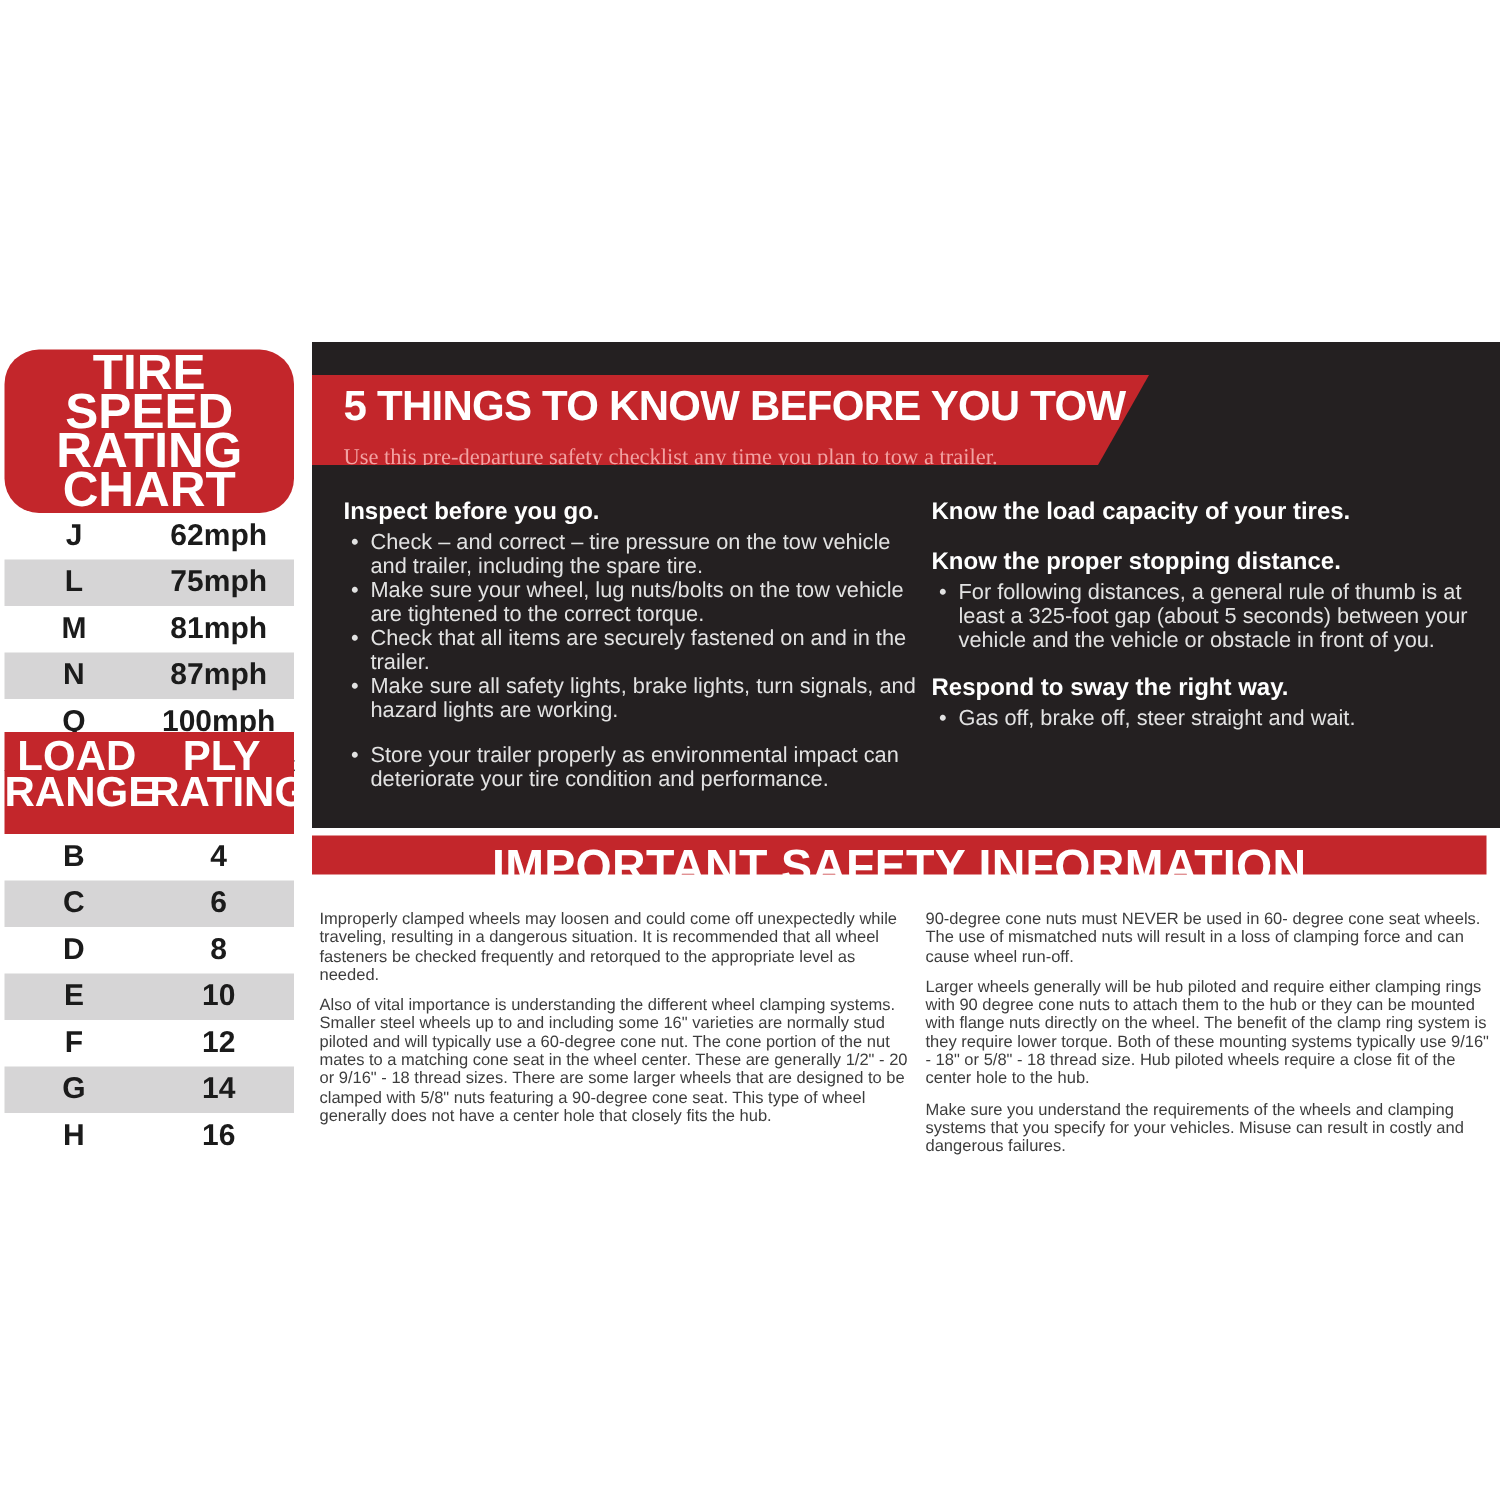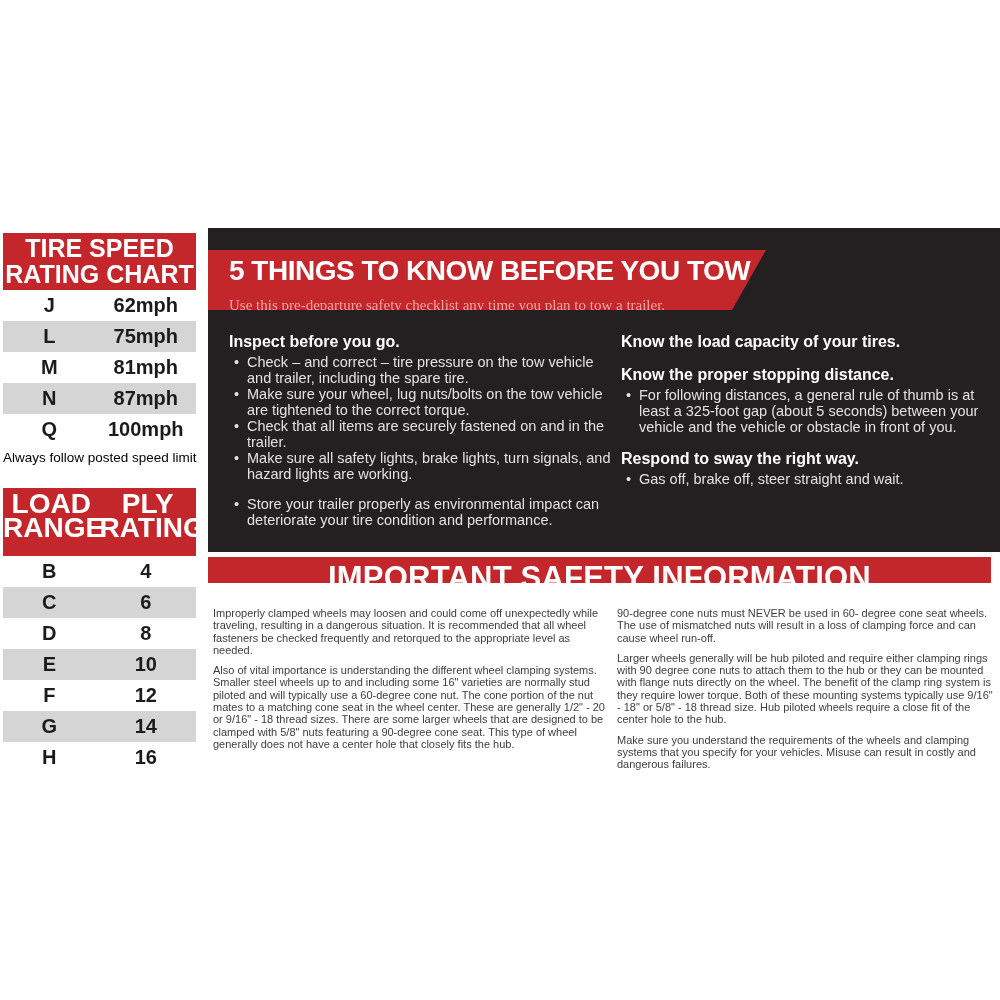--- a/index.html
+++ b/index.html
@@ -16,21 +16,21 @@
   .chart { position: absolute; left: 3px; width: 193px; }
   .speed-chart { top: 233px; }
   .load-chart  { top: 488px; }
 
   .chart-header {
     background: var(--red);
     color: #ffffff;
     font-weight: bold;
     text-align: center;
   }
-  .speed-chart .chart-header { font-size: 25px; line-height: 26px; padding: 2px 2px 3px; }
+  .speed-chart .chart-header { font-size: 33px; line-height: 26px; padding: 2px 2px 3px; border-radius: 23px; }
   .load-chart  .chart-header { display: flex; font-size: 28px; line-height: 24px; padding: 4px 0 16px; justify-content: space-between; }
   .load-chart  .chart-header > div { width: 50%; }
 
   .t-row { display: flex; height: 31px; align-items: center; font-weight: bold; font-size: 20px; color: #1b1b1b; }
   .t-row.alt { background: var(--gray_row); }
   .t-row .c1 { width: 48%; text-align: center; }
   .t-row .c2 { width: 52%; text-align: center; }
 
   .footnote { font-size: 13.5px; color: #000000; text-align: right; margin-top: 5px; white-space: nowrap; }
 

